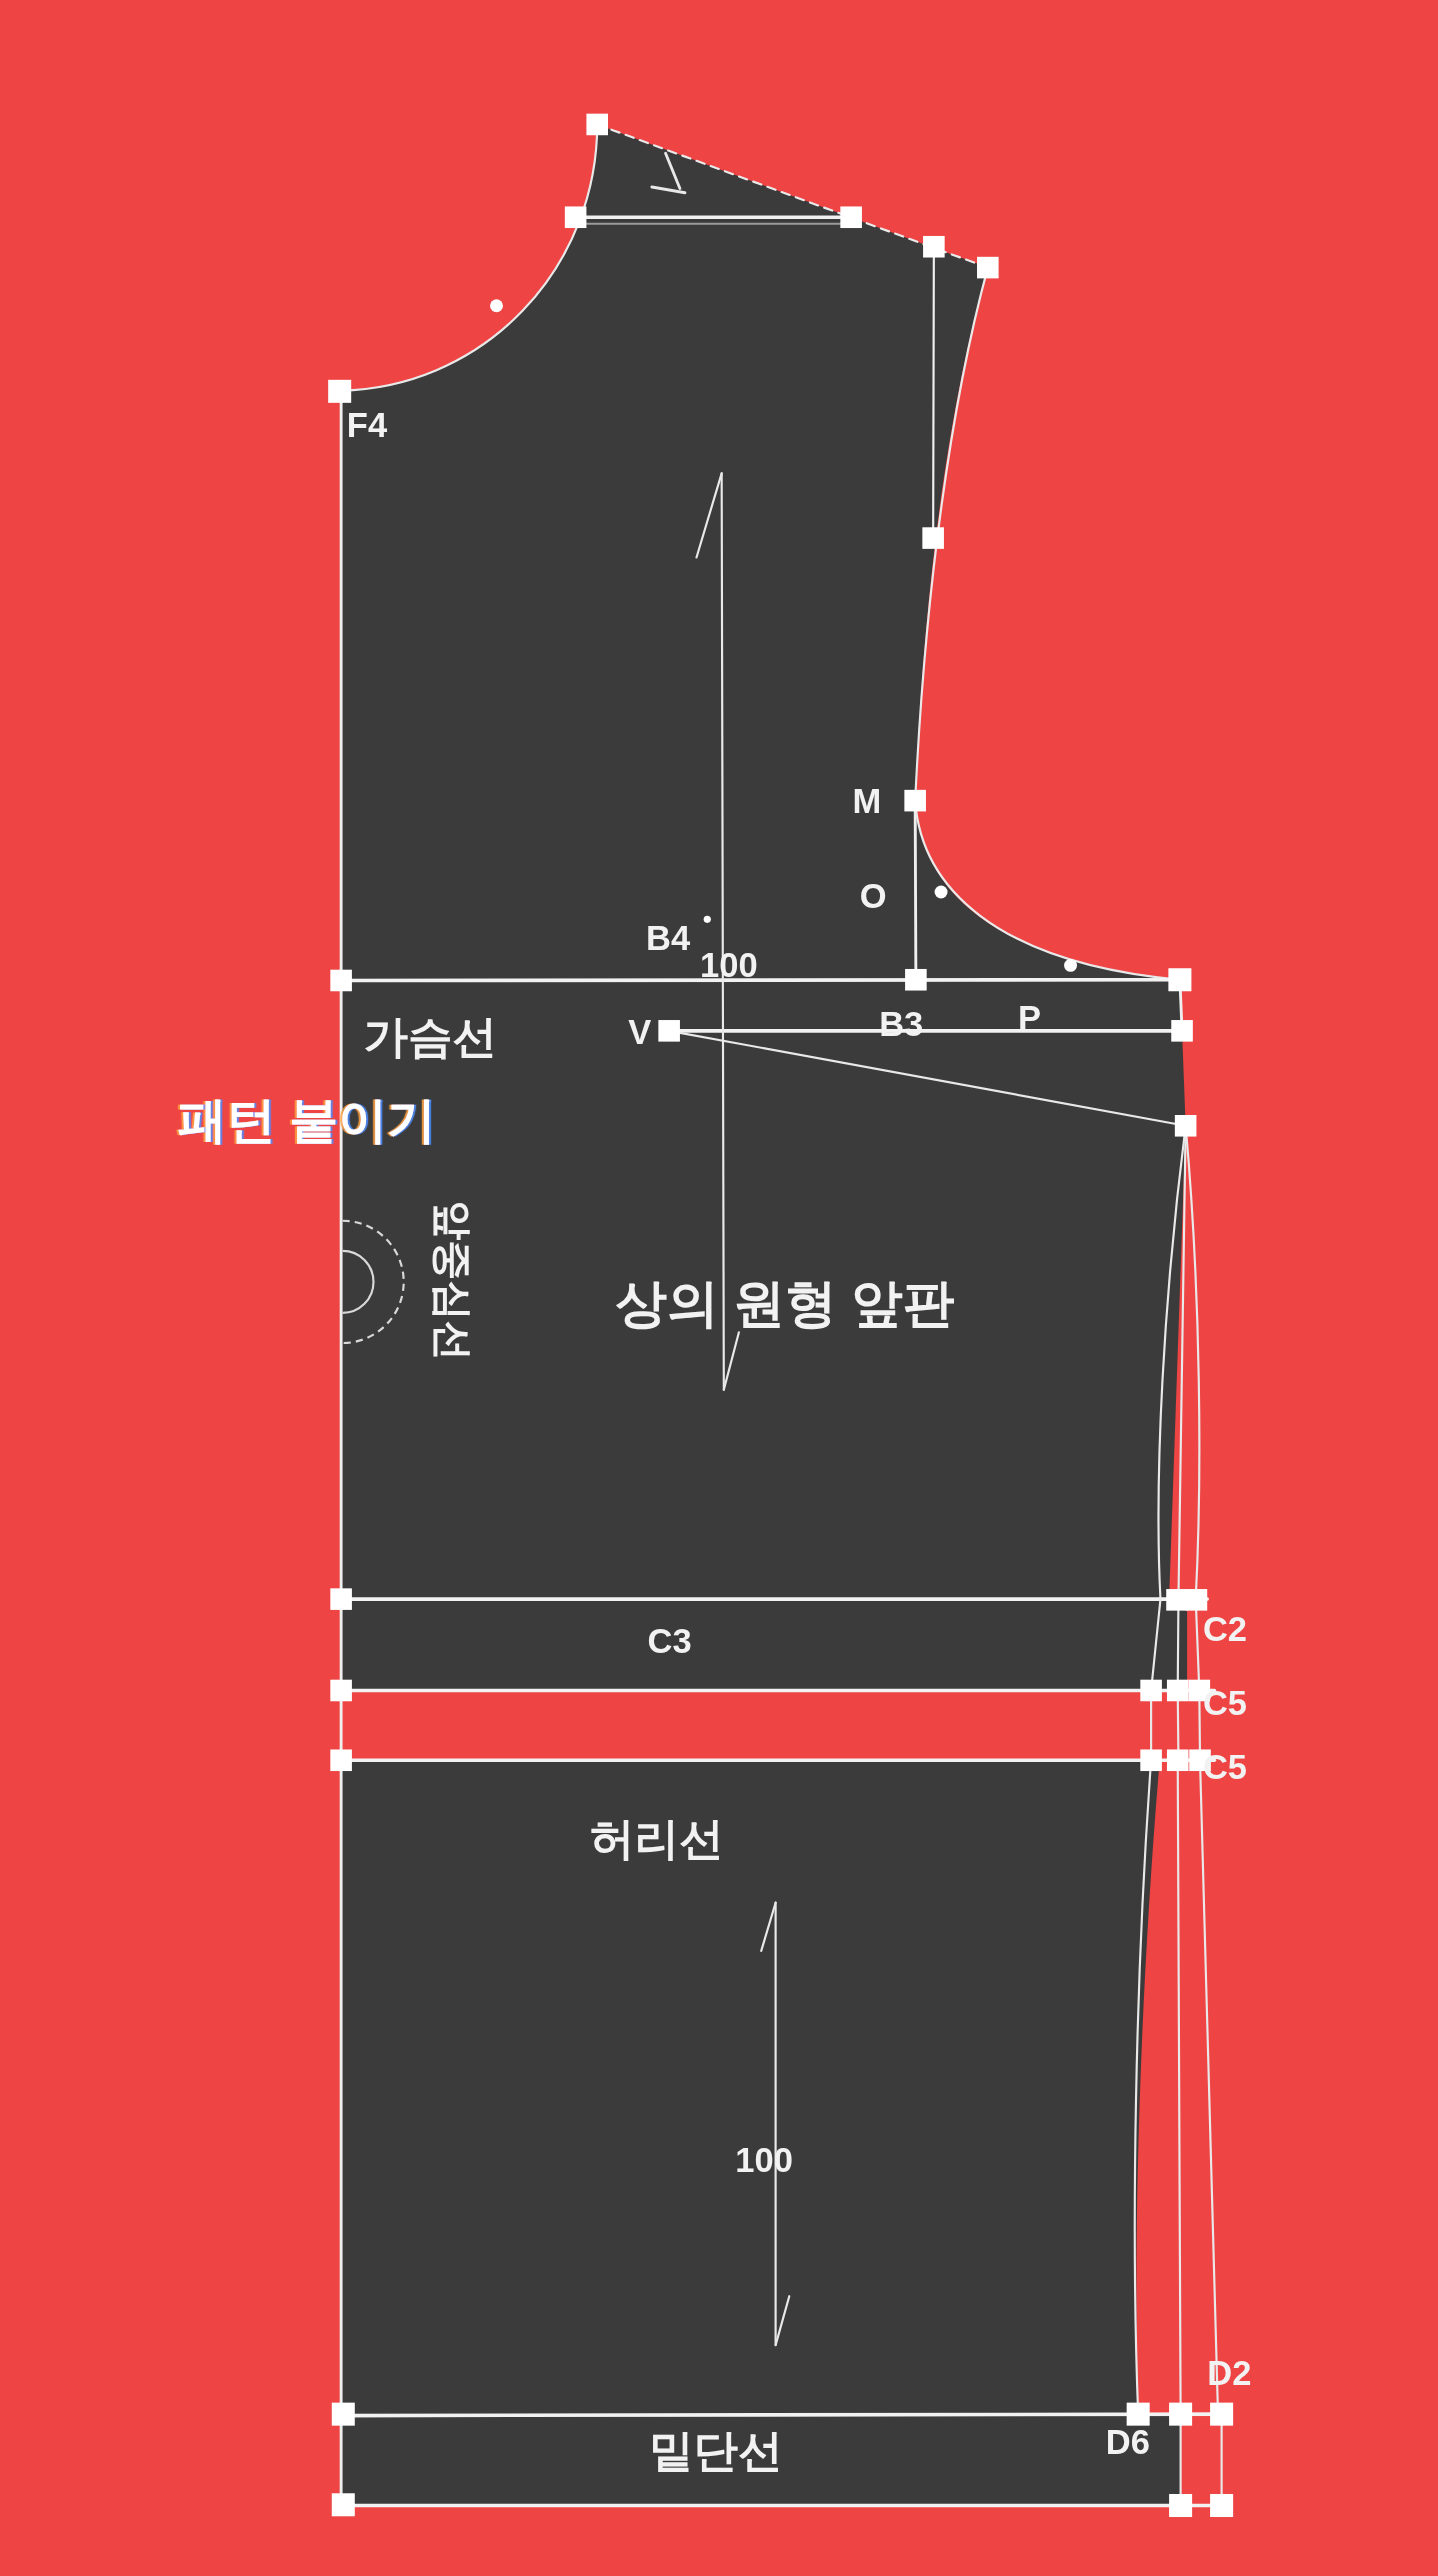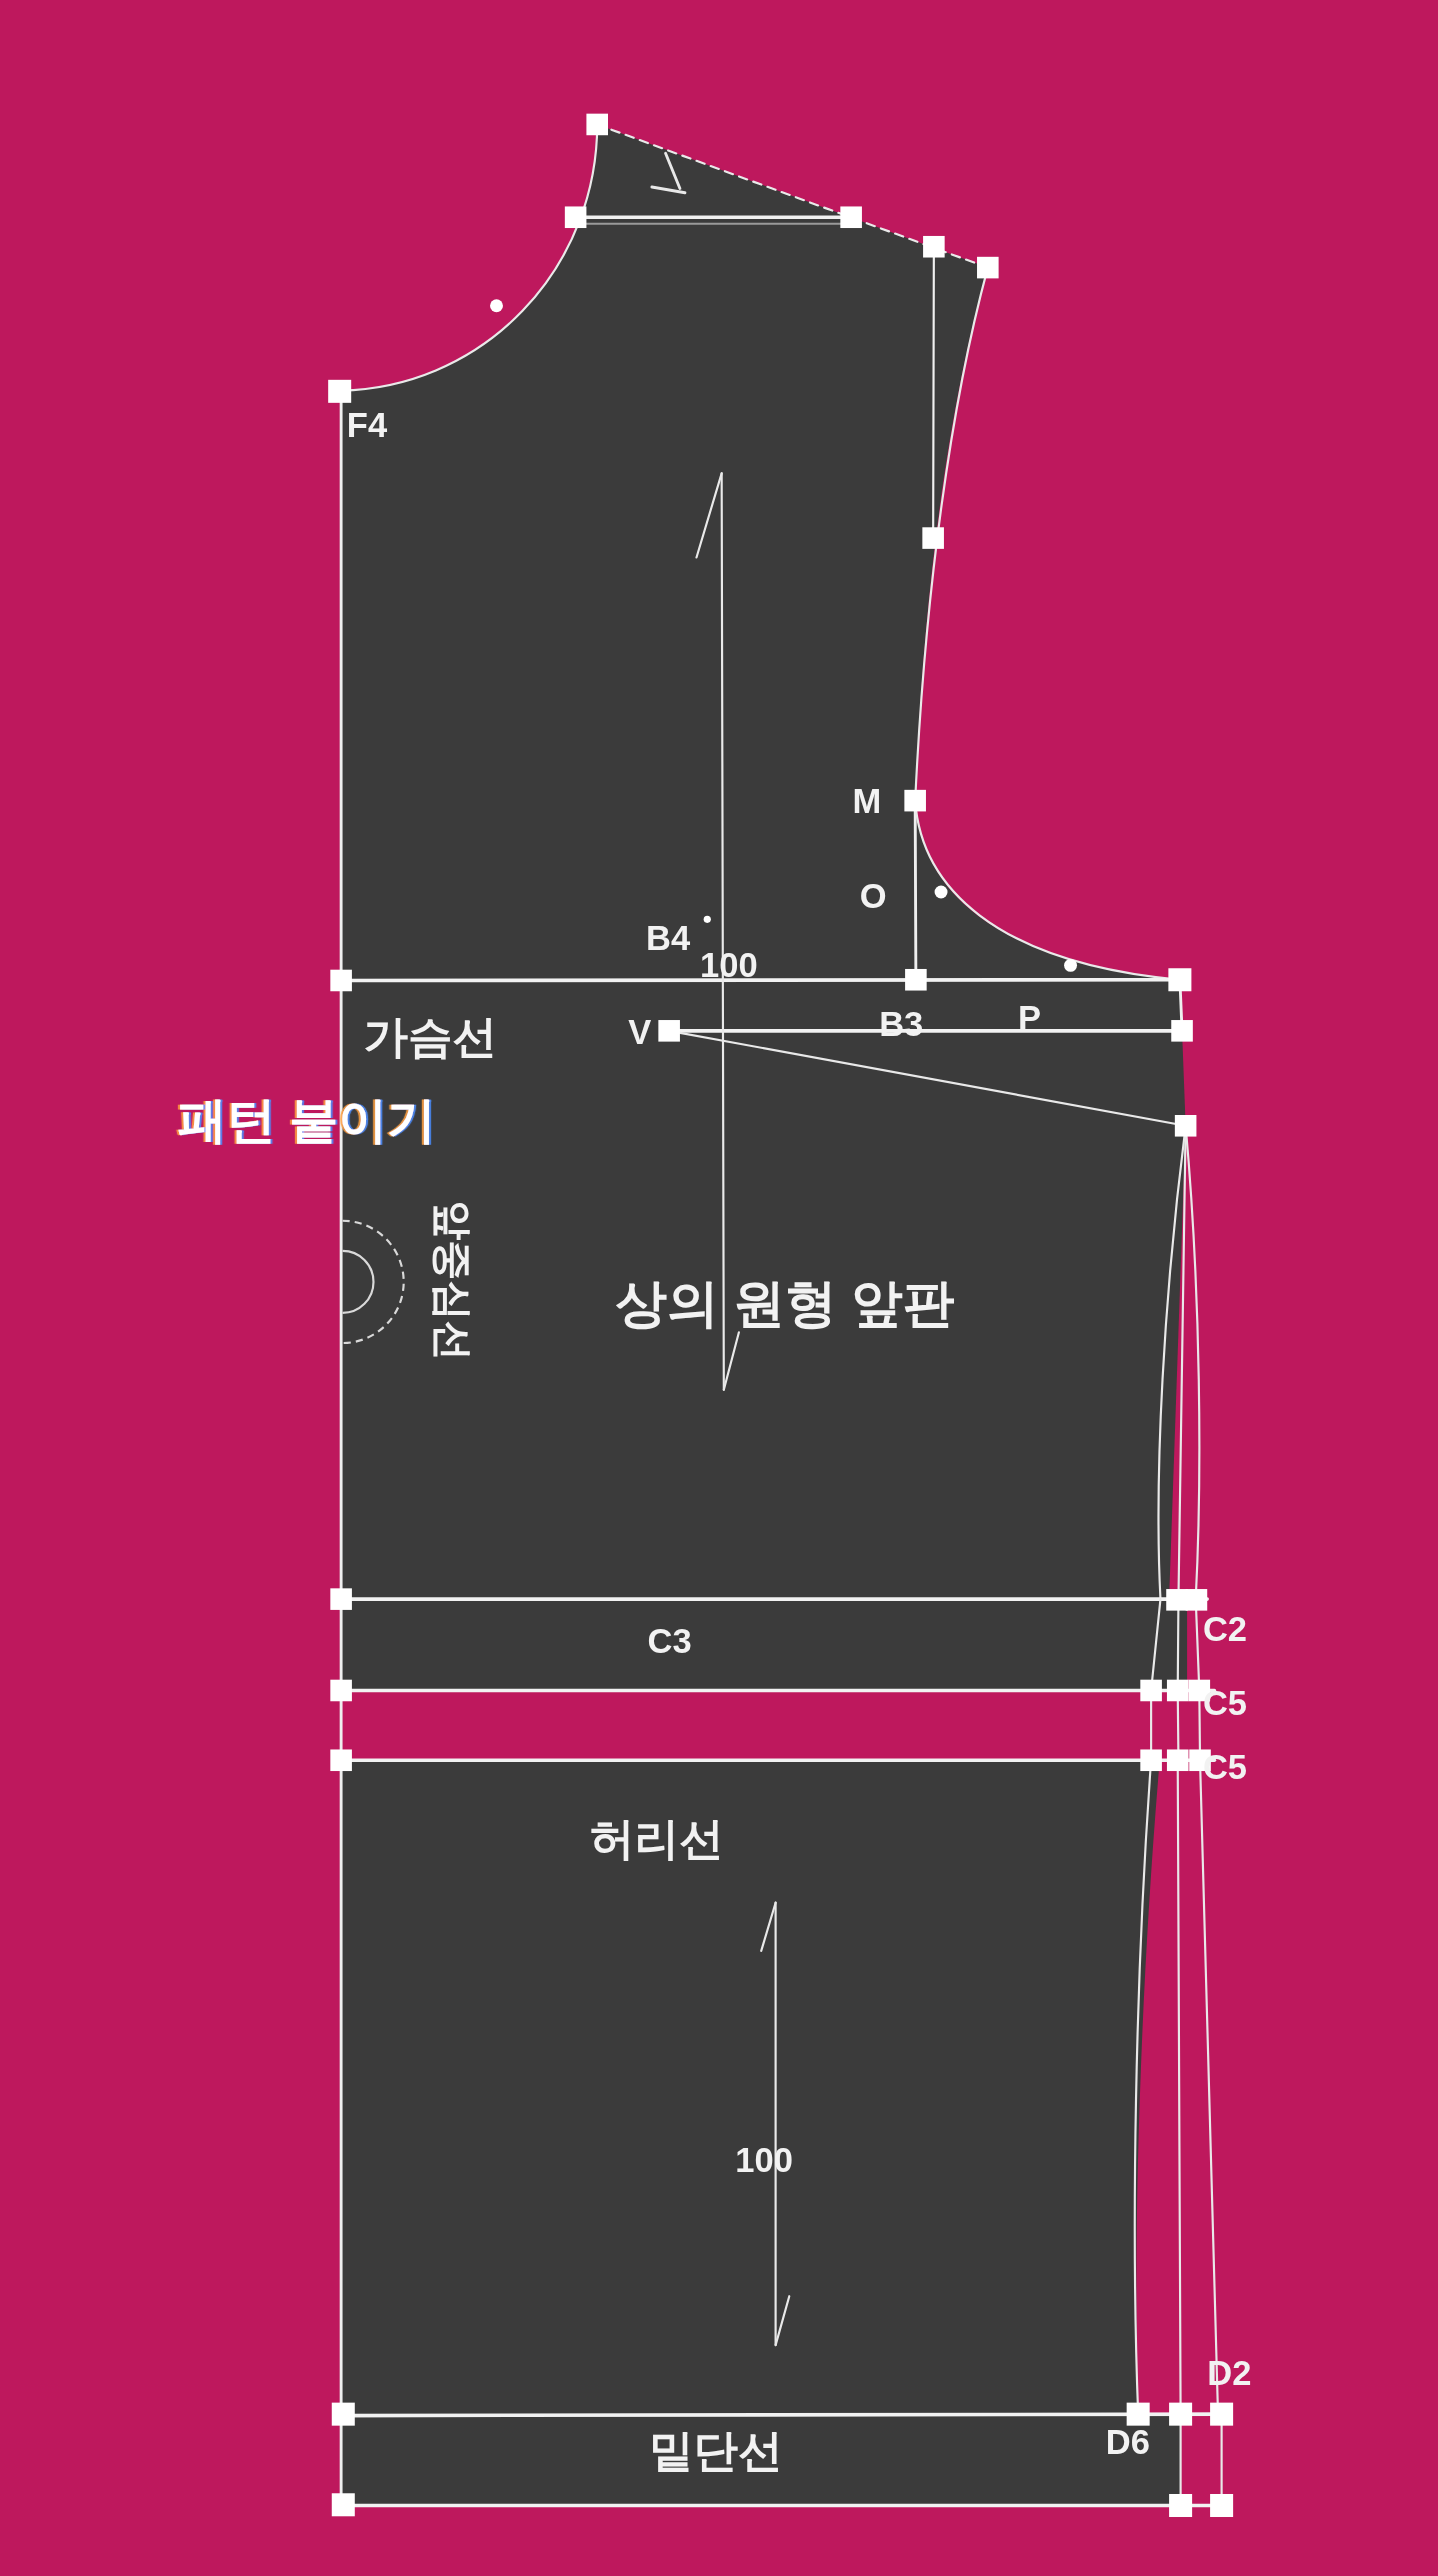--- a/index.html
+++ b/index.html
@@ -1,16 +1,16 @@
 <!DOCTYPE html>
 <html style="font-size:11.5px"><head>
 <meta charset="utf-8">
 <style>
   html,body{margin:0;padding:0;background:#232323;}
-  .stage{position:relative;width:1439px;height:2576px;background:#be185d;overflow:hidden;
+  .stage{position:relative;width:1439px;height:2576px;background:#ef4444;overflow:hidden;
          font-family:"Liberation Sans", sans-serif;}
   svg{display:block}
   .lbl{fill:#f2f2f2;font-family:"Liberation Sans",sans-serif;font-weight:700;}
   .lat{font-size:48px;}
   .kor{font-size:62px;}
   .title{font-size:72px;}
   .cf{font-size:56px;}
   .tooltip-txt{fill:#ffffff;font-size:68px;font-weight:700;}
 </style>
 </head>

